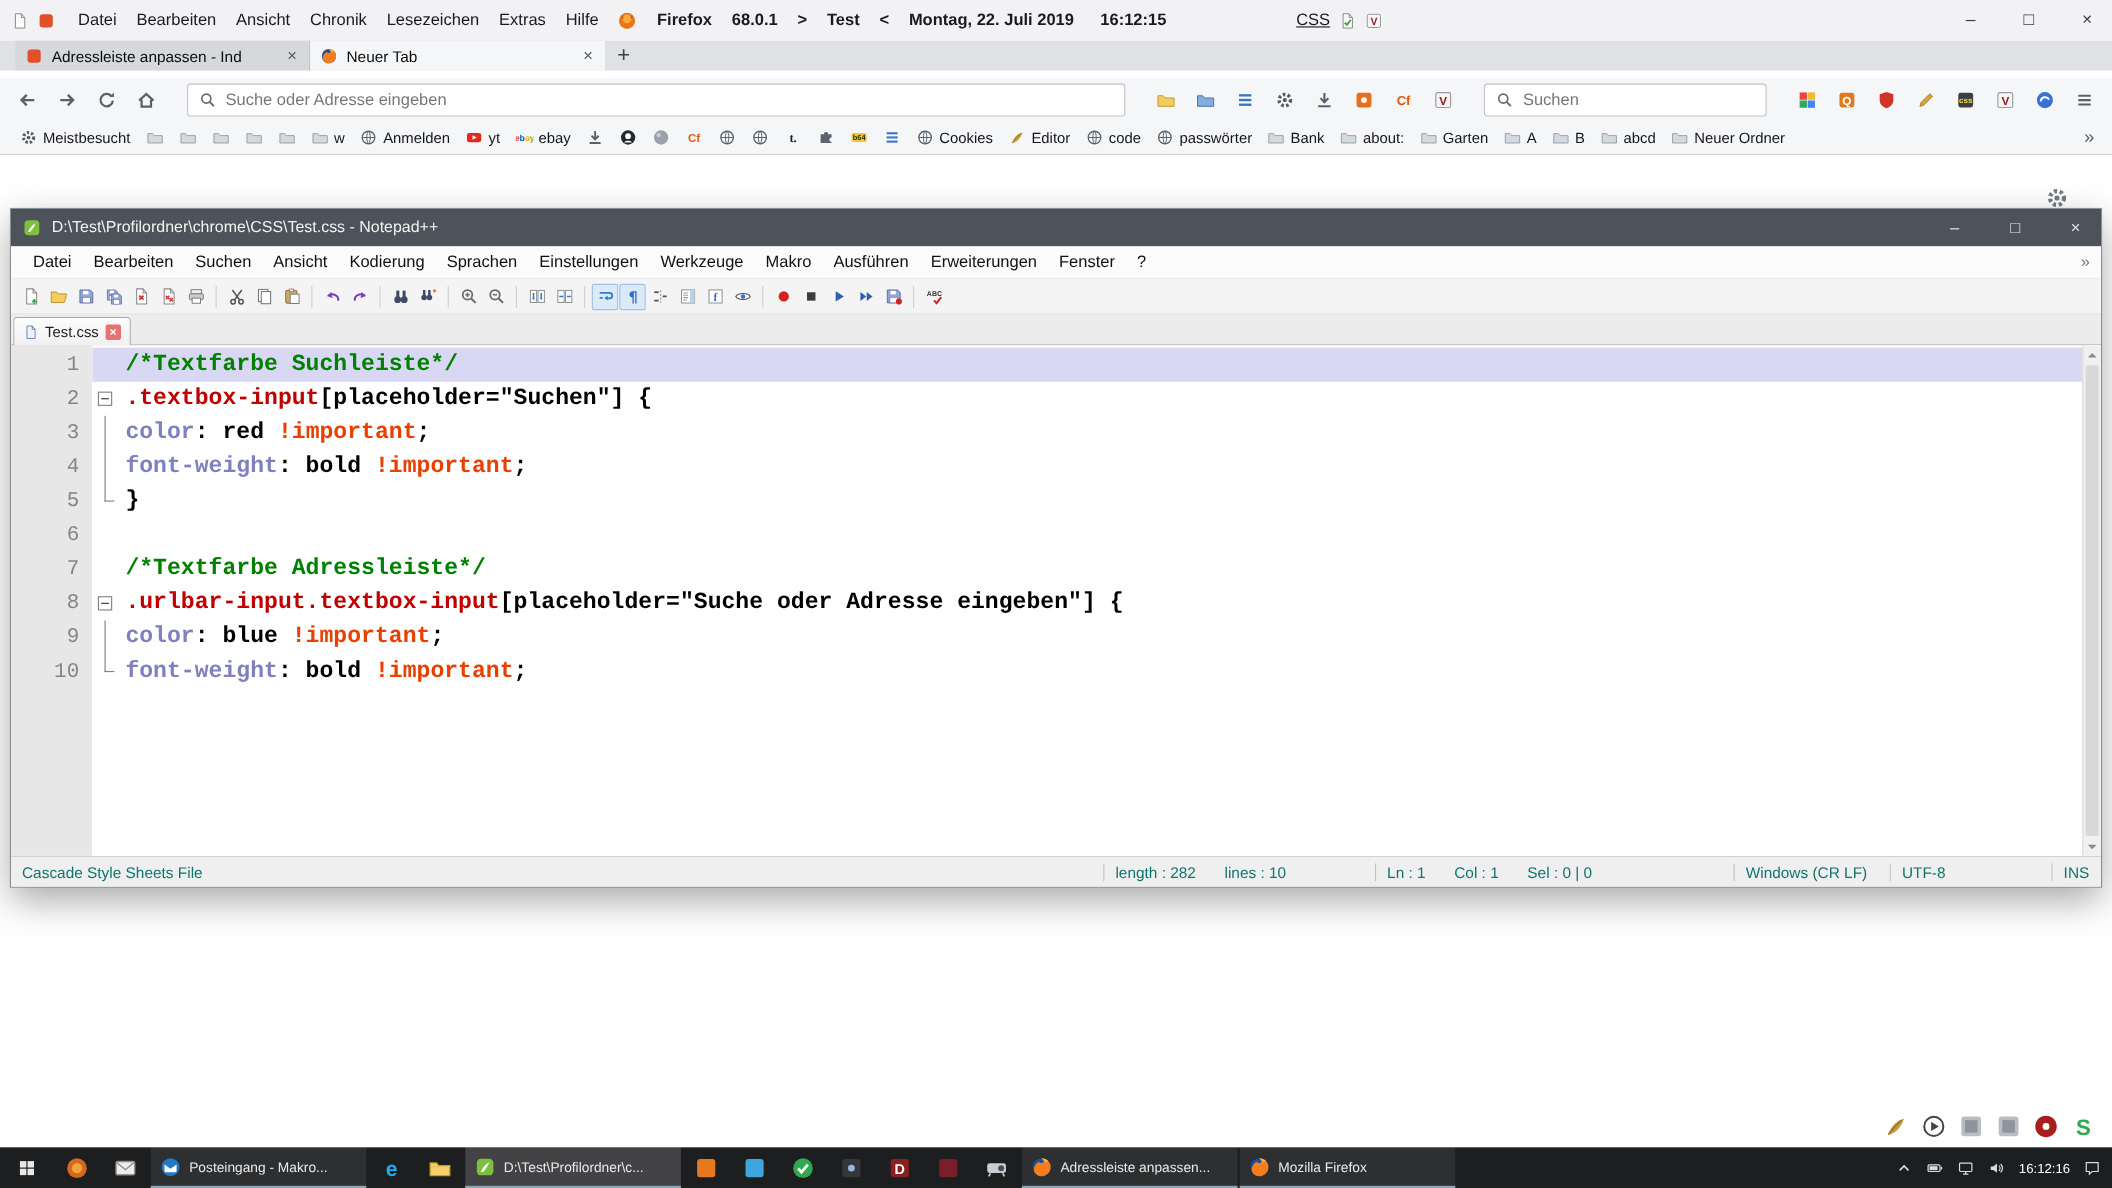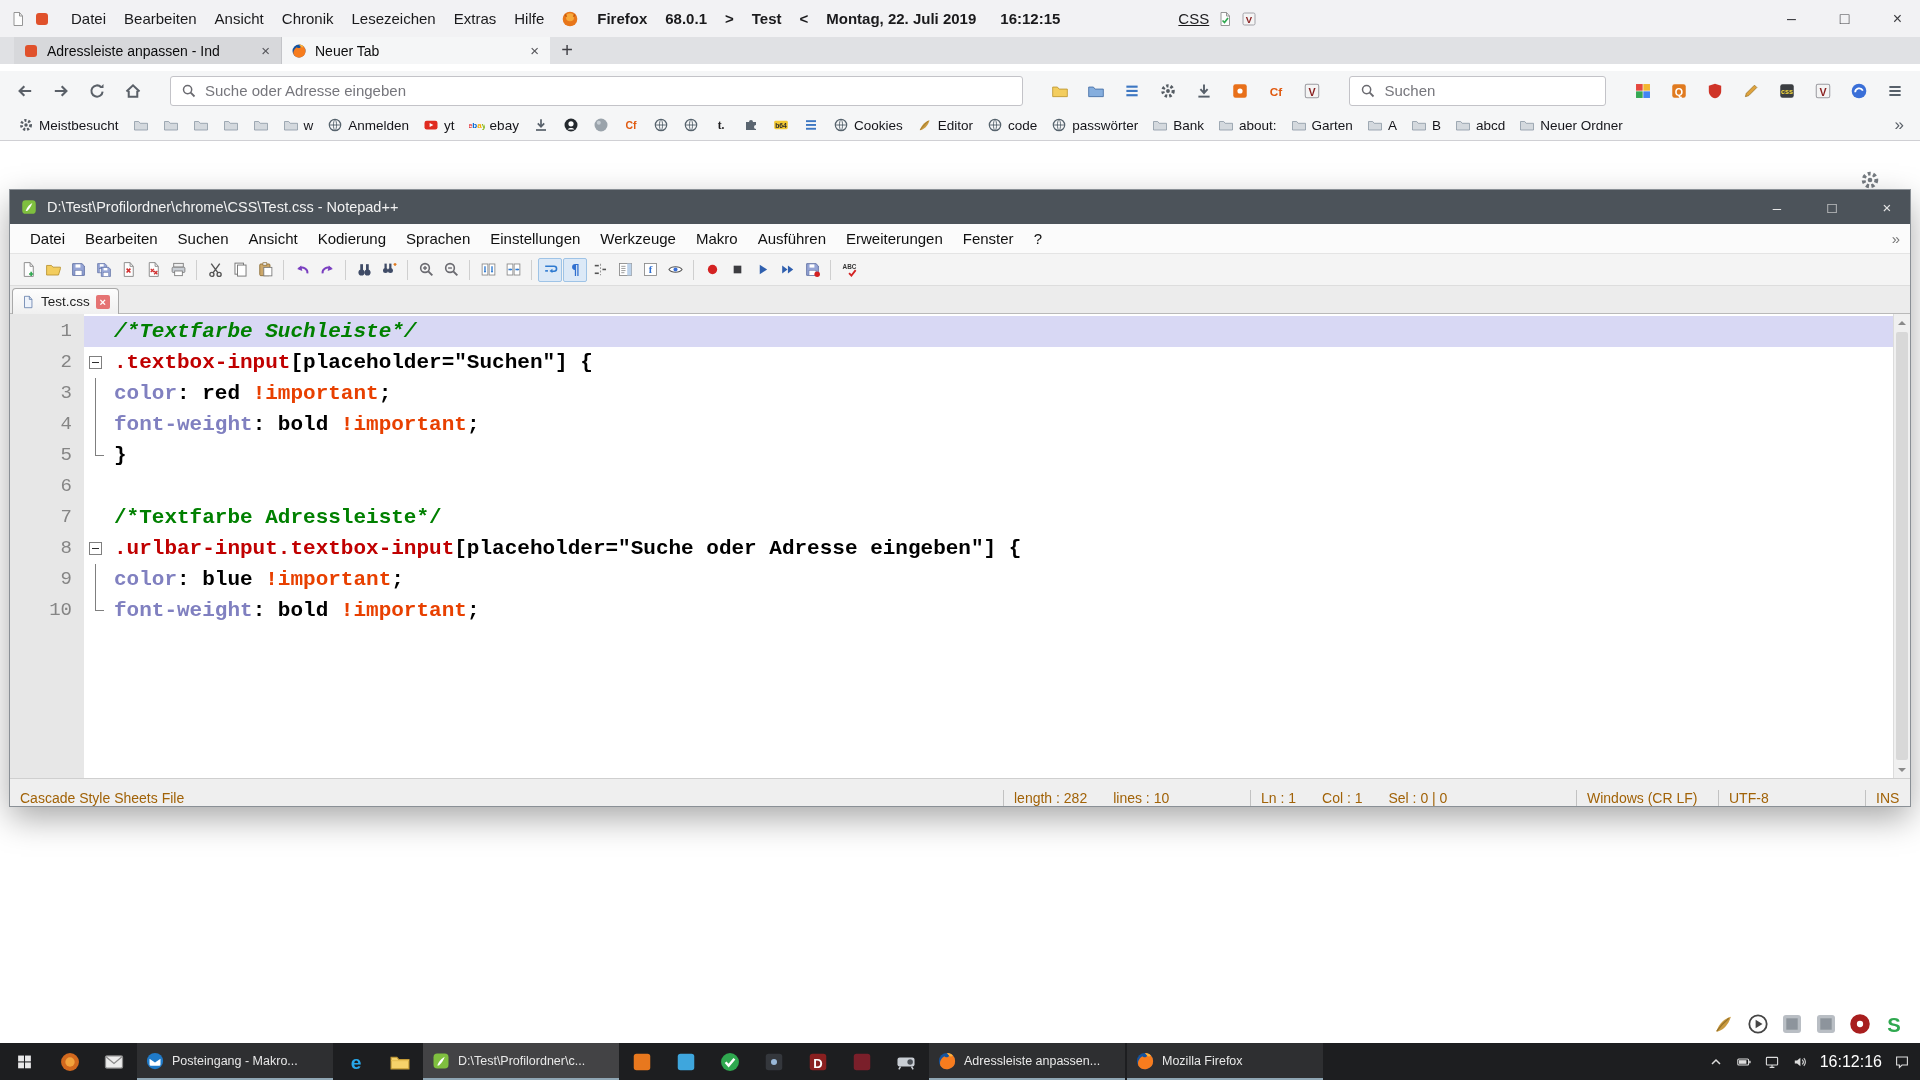--- a/index.html
+++ b/index.html
@@ -76,21 +76,21 @@
 .fold-vline{position:absolute;left:11px;top:0;bottom:0;width:1px;background:#7f7f7f}
 .fold-endv{position:absolute;left:11px;top:0;height:16px;width:1px;background:#7f7f7f}
 .fold-endh{position:absolute;left:11px;top:15px;width:9px;height:1px;background:#7f7f7f}
 .ltext{flex:1;font-family:"Liberation Mono",monospace;font-size:21px;font-weight:700;white-space:pre;padding-left:4px}
 #npp-vscroll{position:absolute;top:0;right:0;bottom:0;width:17px;background:#f0f0f0;border-left:1px solid #dcdcdc;display:flex;flex-direction:column}
 .sarr{height:17px;display:flex;align-items:center;justify-content:center}
 .sarr.up::after{content:"";border:4px solid transparent;border-bottom-color:#8a8a8a;margin-top:-4px}
 .sarr.down::after{content:"";border:4px solid transparent;border-top-color:#8a8a8a;margin-bottom:-4px}
 #sthumb{flex:1;margin:1px 2px;background:#d8d8d8;border-radius:2px}
 
-#npp-status{height:28px;background:#efefef;border-top:1px solid #cfcfcf;display:flex;align-items:flex-end;font-size:14px;color:#a16207;flex:none}
+#npp-status{height:28px;background:#efefef;border-top:1px solid #cfcfcf;display:flex;align-items:center;font-size:14px;color:#0f766e;flex:none}
 .st-sec{display:flex;align-items:center;gap:26px;padding:0 10px;border-left:1px solid #c2c2c2;white-space:nowrap}
 .st-doc{flex:1;border-left:none}
 .st-len{width:247px}
 .st-pos{width:326px}
 .st-eol{width:142px}
 .st-enc{width:147px}
 .st-ins{width:45px}
 
 
 #float-icons{position:absolute;right:14px;bottom:7px;display:flex;gap:10px;align-items:center}
@@ -102,21 +102,21 @@
 #start .icon{width:17px;height:17px}
 #tb-items{display:flex;align-items:stretch}
 .tb-icon{width:44px;display:flex;align-items:center;justify-content:center}
 .tb-icon .icon{width:22px;height:22px}
 .tb-app{width:196px;display:flex;align-items:center;gap:7px;padding:0 8px;margin:0 1px;background:rgba(255,255,255,.08);border-bottom:2px solid #8fa6b4;font-size:12.5px}
 .tb-app.active{background:rgba(255,255,255,.17)}
 .tb-app .icon{width:20px;height:20px}
 .tb-label{white-space:nowrap;overflow:hidden;flex:1}
 #tray{display:flex;align-items:center;gap:12px;padding:0 10px}
 #tray .icon{width:16px;height:16px}
-#tray-time{font-size:16px;color:#fff}
+#tray-time{font-size:12px;color:#fff}
 </style>
 </head>
 <body>
 
 <div id="screen">
 
   <div id="ff-menubar">
     <span class="icon i16">
         <svg viewBox="0 0 16 16">
           <path d="M4 1.5h5.5L12.5 5v9.5H4z" fill="#fdfdfd" stroke="#8a8a8a" stroke-width="0.9"></path>
@@ -975,21 +975,21 @@
             </span>
           <span>Test.css</span>
           <span id="npp-tab-close">×</span>
         </div>
       </div>
 
       <div id="npp-editor">
         <div id="code-rows">
             <div class="crow hl">
               <span class="lnum">1</span>
-              <div class="lbody" style="background: rgb(216, 216, 244); font-style: italic;">
+              <div class="lbody" style="background: rgb(216, 216, 244);">
                 <span class="lfold"></span>
                 <span class="ltext"><span style="color: rgb(0, 128, 0);">/*Textfarbe Suchleiste*/</span></span>
               </div>
             </div>
             <div class="crow">
               <span class="lnum">2</span>
               <div class="lbody">
                 <span class="lfold">
                   <span class="fold-box"></span>
                 </span>

